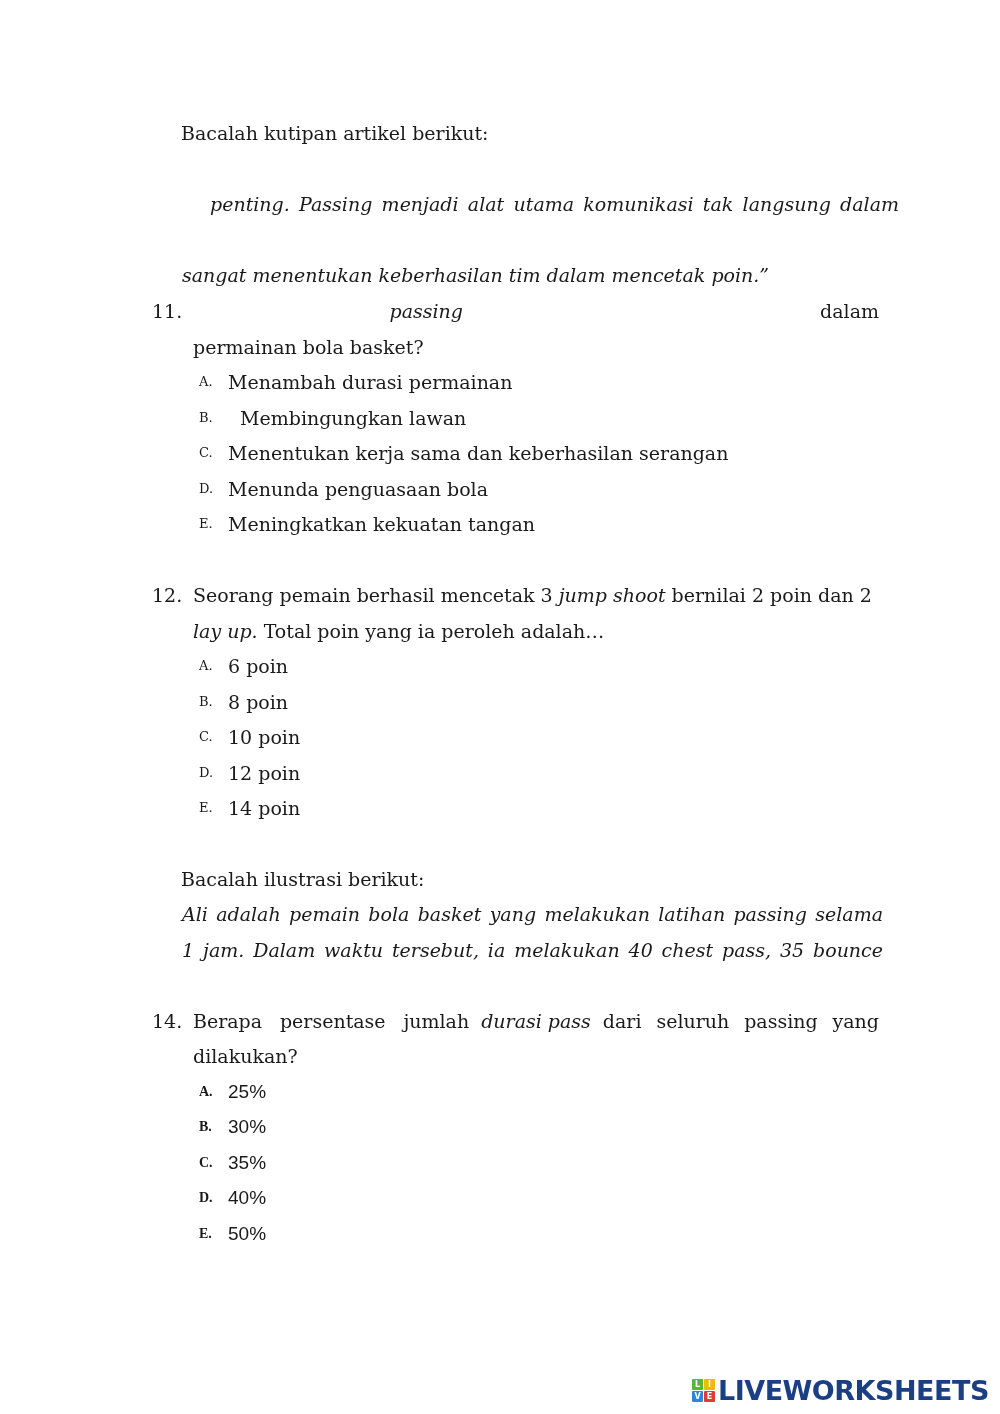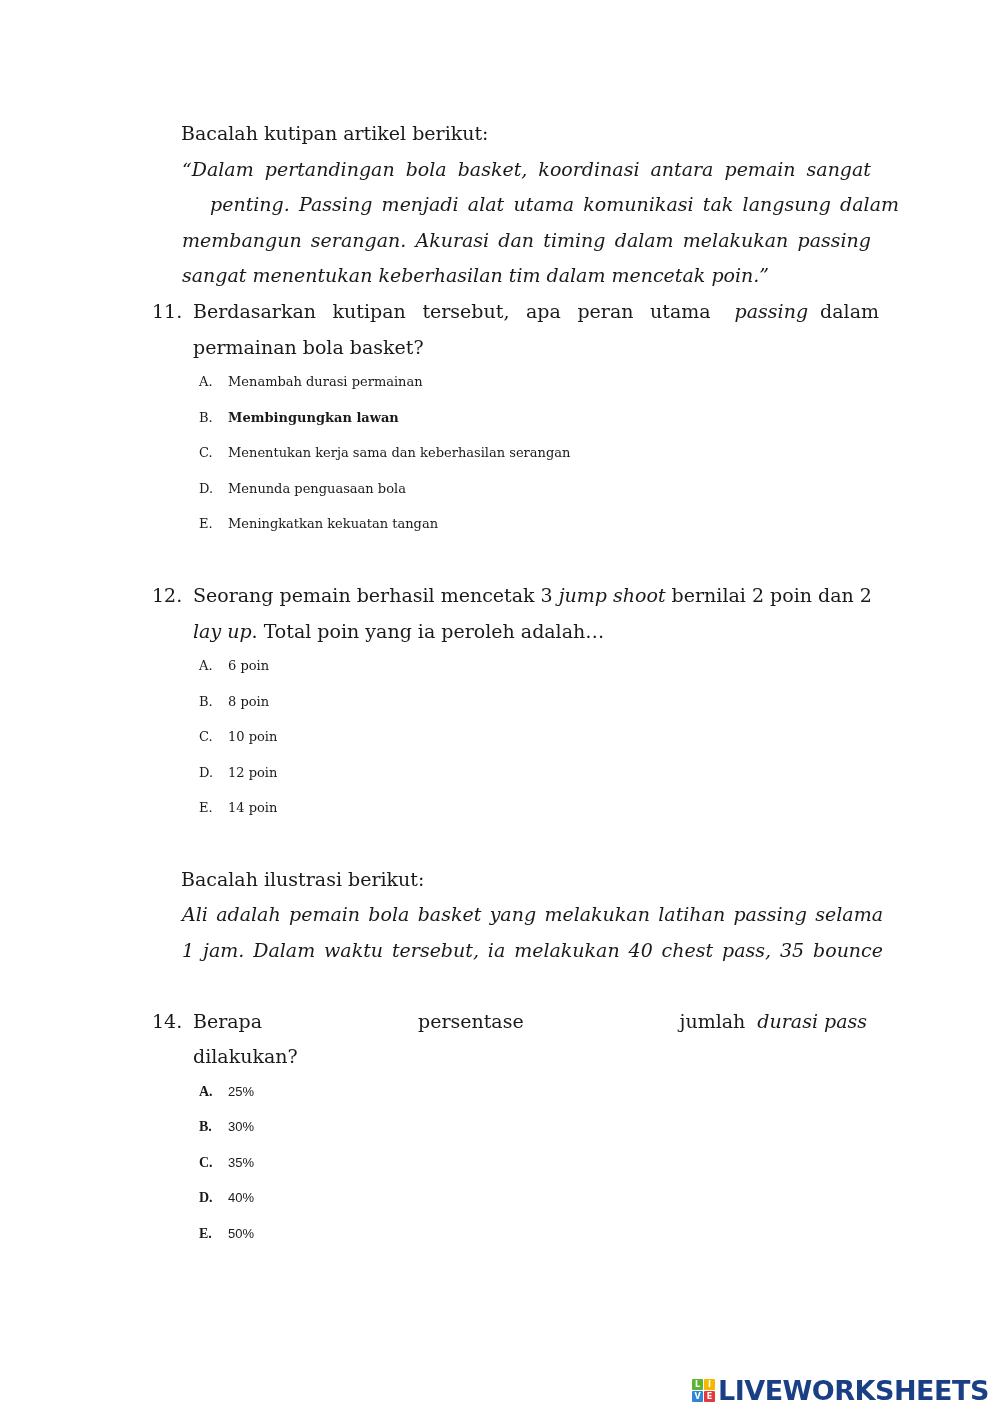--- a/index.html
+++ b/index.html
@@ -5,57 +5,54 @@
   html, body { margin:0; padding:0; background:#ffffff; }
   body { width:1000px; height:1414px; position:relative; overflow:hidden;
          font-family:"DejaVu Serif", "Liberation Serif", serif; color:#1a1a1a; }
   .page { position:absolute; left:0; top:0; width:1000px; height:1414px; }
   .line { position:absolute; font-size:19px; line-height:24px; white-space:nowrap; }
   .it { font-style:italic; }
   .just { text-align:justify; text-align-last:justify; white-space:normal; }
   .qnum { position:absolute; font-size:19px; line-height:24px; }
   .opt-letter { position:absolute; font-size:13px; line-height:24px; }
   .opt-letter.bold { font-weight:bold; font-size:14px; font-family:"Liberation Serif", serif; }
-  .opt-text { position:absolute; font-size:13px; line-height:24px; white-space:nowrap; }
+  .opt-text { position:absolute; font-size:19px; line-height:24px; white-space:nowrap; }
   .opt-text.sans { font-family:"Liberation Sans", sans-serif; }
   .logo { position:absolute; left:692px; top:1375px; height:30px; display:flex; align-items:center; }
   .logo-grid { display:grid; grid-template-columns:11px 11px; grid-template-rows:11px 11px; gap:1px; margin-right:3px; }
   .logo-cell { font-family:"DejaVu Sans", sans-serif; font-size:8px; font-weight:bold; color:#fff;
                display:flex; align-items:center; justify-content:center; border-radius:1px; }
   .logo-text { font-family:"DejaVu Sans", sans-serif; font-weight:bold; font-size:27px; color:#1b3f85; letter-spacing:-0.5px; }
 </style>
 </head>
 <body>
 
 <div class="page">
 
   <div class="line" style="left:181px; top:121px;">Bacalah kutipan artikel berikut:</div>
-  <div class="line it just" style="left:182px; top:157px; width:689px;">“Dalam pertandingan bola basket, koordinasi antara pemain sangat</div>
   <div class="line it just" style="left:182px; top:192px; width:689px;margin-left:28px;">penting. Passing menjadi alat utama komunikasi tak langsung dalam</div>
-  <div class="line it just" style="left:182px; top:228px; width:689px;">membangun serangan. Akurasi dan timing dalam melakukan passing</div>
   <div class="line it" style="left:182px; top:263px;">sangat menentukan keberhasilan tim dalam mencetak poin.”</div>
 
   <div class="qnum" style="left:152px; top:299px;">11.</div>
   <div class="line" style="left:193px; top:299px; width:686px; display:flex; justify-content:space-between;">
-    <span style="flex:1; text-align:justify; text-align-last:justify; white-space:normal;">Berdasarkan kutipan tersebut, apa peran utama</span>
     <span style="width:24px;"></span>
     <span class="it">passing</span>
     <span style="width:12px;"></span>
     <span>dalam</span>
   </div>
   <div class="line" style="left:193px; top:335px;">permainan bola basket?</div>
 
   <div>
     <div>
         <span class="opt-letter" style="left:199px; top:370px;">A.</span>
         <span class="opt-text" style="left:228px; top:370px;">Menambah durasi permainan</span>
       </div>
     <div>
         <span class="opt-letter" style="left:199px; top:406px;">B.</span>
-        <span class="opt-text" style="left:228px; top:406px;font-weight:bold;">Membingungkan lawan</span>
+        <span class="opt-text" style="left:240px; top:406px;">Membingungkan lawan</span>
       </div>
     <div>
         <span class="opt-letter" style="left:199px; top:441px;">C.</span>
         <span class="opt-text" style="left:228px; top:441px;">Menentukan kerja sama dan keberhasilan serangan</span>
       </div>
     <div>
         <span class="opt-letter" style="left:199px; top:477px;">D.</span>
         <span class="opt-text" style="left:228px; top:477px;">Menunda penguasaan bola</span>
       </div>
     <div>
@@ -98,20 +95,21 @@
   <div class="line it just" style="left:182px; top:902px; width:701px;">Ali adalah pemain bola basket yang melakukan latihan passing selama</div>
   <div class="line" style="left:181px; top:867px;">Bacalah ilustrasi berikut:</div>
   <div class="line it just" style="left:182px; top:938px; width:701px;">1 jam. Dalam waktu tersebut, ia melakukan 40 chest pass, 35 bounce</div>
 
   <div class="qnum" style="left:152px; top:1009px;">14.</div>
   <div class="line" style="left:193px; top:1009px; width:686px; display:flex;">
     <span style="flex:1; text-align:justify; text-align-last:justify; white-space:normal;">Berapa persentase jumlah</span>
     <span style="width:12px;"></span>
     <span class="it">durasi pass</span>
     <span style="width:12px;"></span>
+    <span style="flex:1; text-align:justify; text-align-last:justify; white-space:normal;">dari seluruh passing yang</span>
   </div>
   <div class="line" style="left:193px; top:1044px;">dilakukan?</div>
 
   <div>
     <div>
         <span class="opt-letter bold" style="left:199px; top:1080px;">A.</span>
         <span class="opt-text sans" style="left:228px; top:1080px;">25%</span>
       </div>
     <div>
         <span class="opt-letter bold" style="left:199px; top:1115px;">B.</span>

